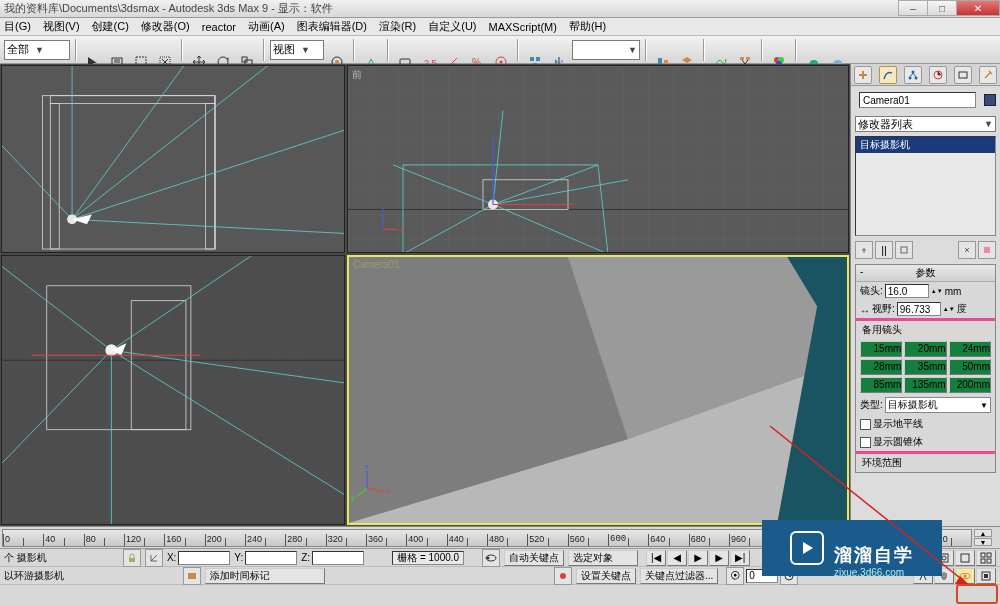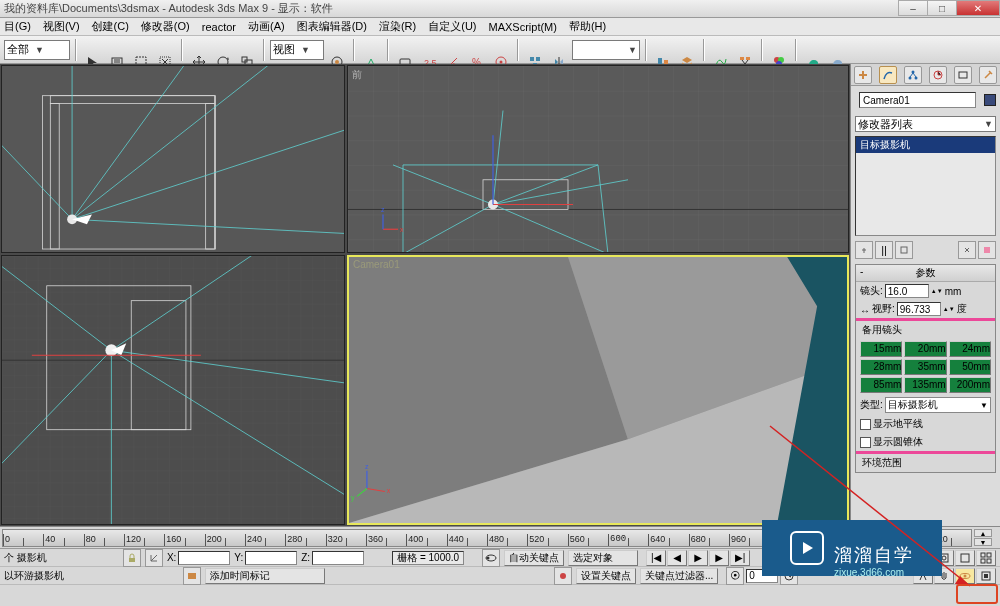--- a/index.html
+++ b/index.html
@@ -65,21 +65,21 @@
 .coord-inp { width: 52px; height: 14px; background: #fff; border: 1px inset #888; font-size: 10px; padding: 0 2px; }
 .grid-disp { height: 14px; background: #e8e8e8; border: 1px inset #888; padding: 0 4px; font-size: 10px; display: flex; align-items: center; }
 .anim-btn { height: 16px; padding: 0 4px; border: 1px outset #ccc; background: #e4e4e4; font-size: 10px; display: flex; align-items: center; }
 .play-controls { display: flex; gap: 1px; }
 .play-btn { width: 20px; height: 16px; border: 1px outset #ccc; background: #e4e4e4; display: flex; align-items: center; justify-content: center; }
 .view-controls { display: flex; gap: 1px; margin-left: auto; }
 
 .watermark { position: absolute; right: 58px; bottom: 30px; width: 180px; height: 56px; background: #1a5b8c; display: flex; align-items: center; justify-content: center; gap: 10px; color: #fff; z-index: 50; }
 .wm-icon { width: 34px; height: 34px; border: 2px solid #fff; border-radius: 6px; display: flex; align-items: center; justify-content: center; }
 .wm-text { display: flex; flex-direction: column; }
-.wm-title { font-size: 18px; font-weight: normal; letter-spacing: 2px; margin-top: 24px; }
+.wm-title { font-size: 18px; font-weight: bold; letter-spacing: 2px; margin-top: 24px; }
 .wm-url { font-size: 10px; color: #aee; }
 
 .red-arrow { position: absolute; z-index: 60; pointer-events: none; }
 .highlight-circle { position: absolute; right: 2px; bottom: 2px; width: 42px; height: 20px; border: 2px solid #d42; border-radius: 3px; z-index: 70; pointer-events: none; }
 
 svg { display: block; }
 .cyan-line { stroke: #5fd4d4; stroke-width: 0.8; fill: none; }
 .white-line { stroke: #d8d8d8; stroke-width: 0.8; fill: none; }
 .axis-x { stroke: #e04040; stroke-width: 1.2; }
 .axis-y { stroke: #40d040; stroke-width: 1.2; }

